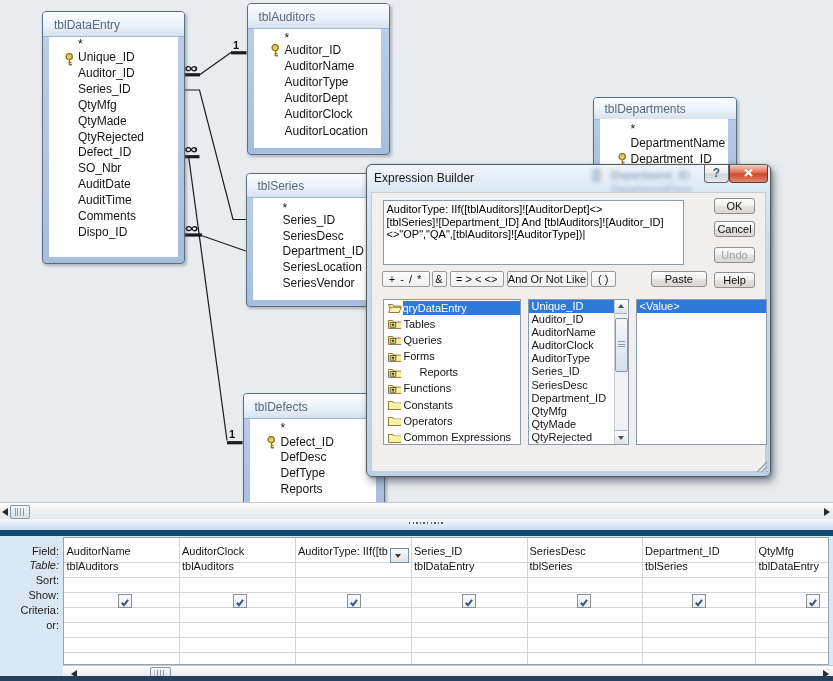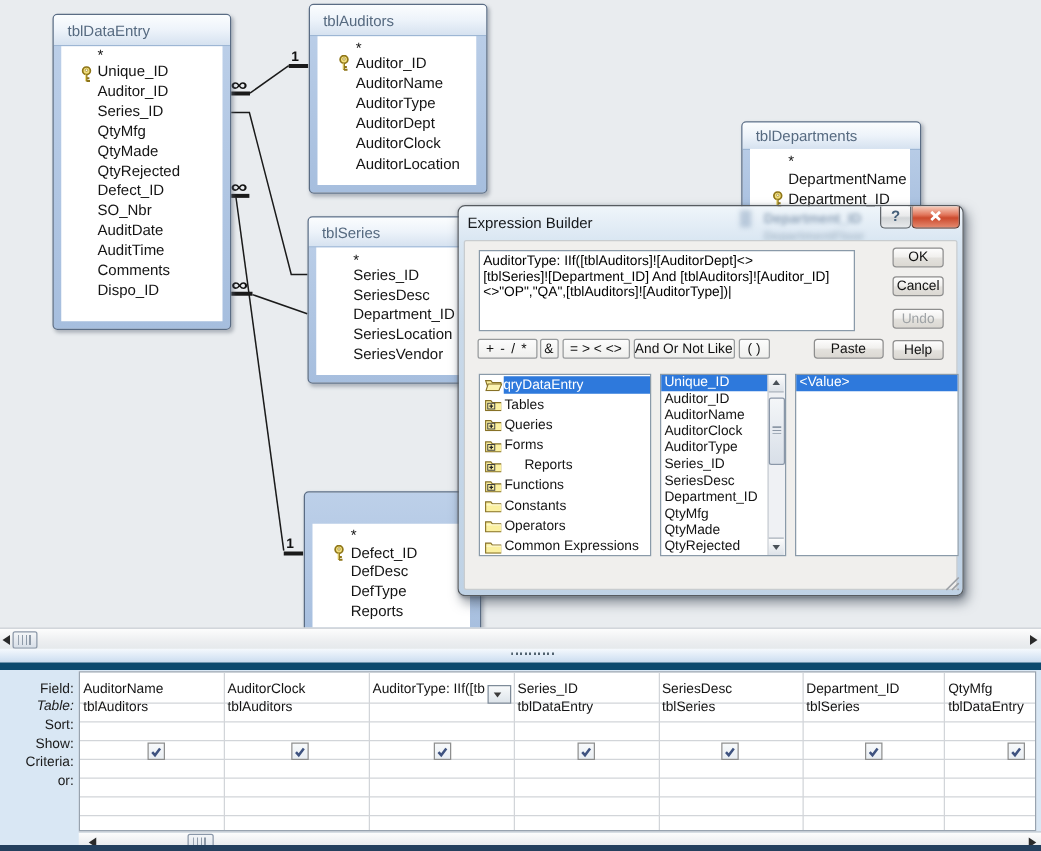--- a/index.html
+++ b/index.html
@@ -132,20 +132,21 @@
   <div class="a" style="left:30px;top:15.5px;">
    <div class="row" style="line-height:15.7px;">Series_ID</div>
    <div class="row" style="line-height:15.7px;">SeriesDesc</div>
    <div class="row" style="line-height:15.7px;">Department_ID</div>
    <div class="row" style="line-height:15.7px;">SeriesLocation</div>
    <div class="row" style="line-height:15.7px;">SeriesVendor</div>
   </div>
  </div>
 </div>
 <div class="tb a" style="left:242.5px;top:393px;width:140px;height:115px;">
+ <div class="hd" style="height:24px;line-height:26px;">tblDefects</div>
  <div class="wh" style="left:6px;top:24.5px;width:126px;height:84.5px;">
   <div class="row a" style="left:31px;top:3.5px;line-height:13px;">*</div>
   <div class="a" style="left:31px;top:16px;">
    <div class="row" style="line-height:15.7px;">Defect_ID</div>
    <div class="row" style="line-height:15.7px;">DefDesc</div>
    <div class="row" style="line-height:15.7px;">DefType</div>
    <div class="row" style="line-height:15.7px;">Reports</div>
   </div>
   <svg class="a" style="left:17px;top:17px" width="9" height="13" viewBox="0 0 9 13">
           <use href="#key"></use>

